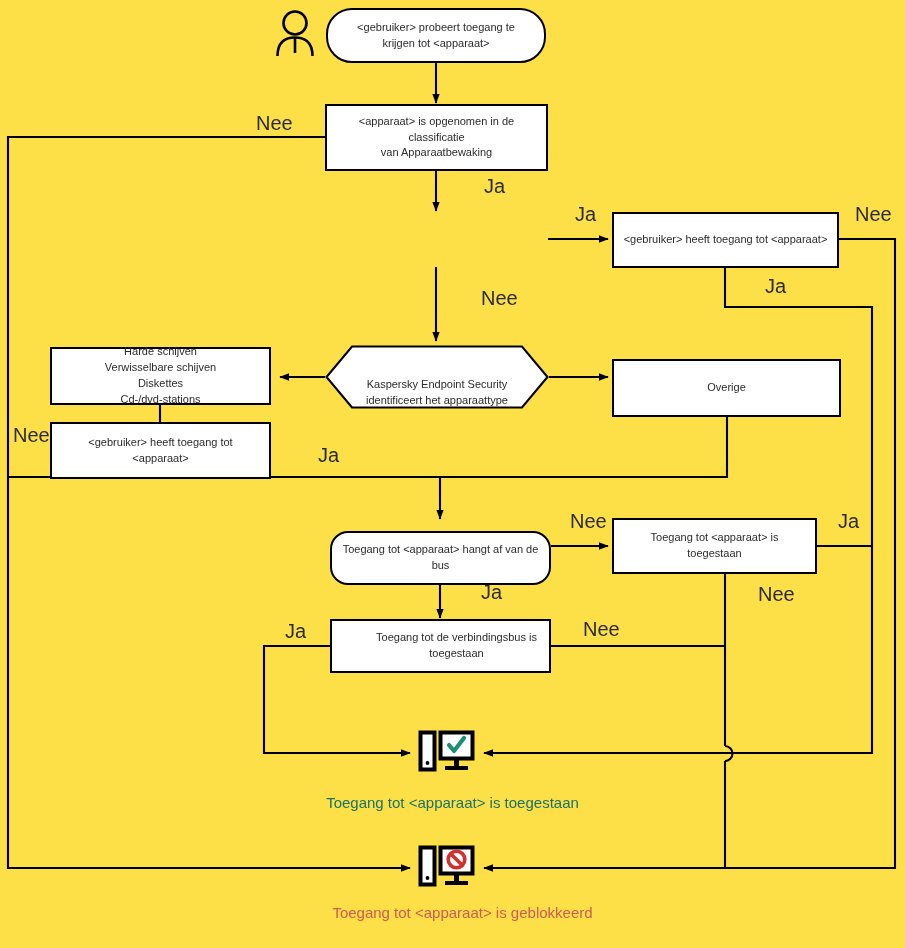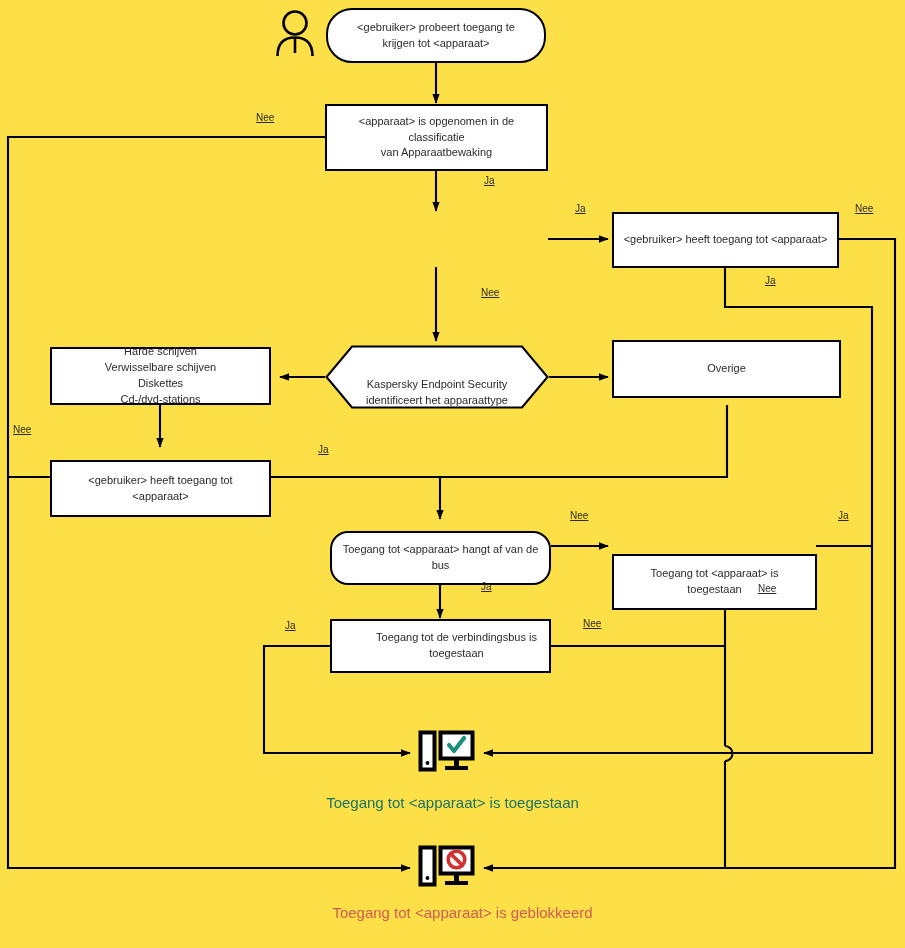--- a/index.html
+++ b/index.html
@@ -49,24 +49,23 @@
     position: absolute;
     left: 0; top: 16px;
     width: 100%; height: 100%;
     display: flex;
     align-items: center;
     justify-content: center;
     white-space: pre-line;
   }
   .edge-label {
     position: absolute;
-    font-size: 10px;
+    font-size: 20px;
     color: #2b2b2b;
     white-space: nowrap;
-    text-decoration: underline;
   }
   .caption {
     position: absolute;
     font-size: 15px;
     white-space: nowrap;
     text-align: center;
   }
   .caption.allow { color: #1a7268; }
   .caption.block { color: #cf5b55; }
   .icon-wrap { position: absolute; }
@@ -162,35 +161,35 @@
 identificeert het apparaattype</span>
   </div>
 
   <div class="node" style="left:50px; top:347px; width:221px; height:58px;">
     <span class="node-text">Harde schijven
 Verwisselbare schijven
 Diskettes
 Cd-/dvd-stations</span>
   </div>
 
-  <div class="node" style="left:612px; top:340px; width:229px; height:58px;">
+  <div class="node" style="left:612px; top:359px; width:229px; height:58px;">
     <span class="node-text">Overige</span>
   </div>
 
-  <div class="node" style="left:50px; top:460px; width:221px; height:57px;">
+  <div class="node" style="left:50px; top:422px; width:221px; height:57px;">
     <span class="node-text">&lt;gebruiker&gt; heeft toegang tot
 &lt;apparaat&gt;</span>
   </div>
 
   <div class="node" style="left:330px; top:531px; width:221px; height:54px;border-radius:18px;">
     <span class="node-text">Toegang tot &lt;apparaat&gt; hangt af van de
 bus</span>
   </div>
 
-  <div class="node" style="left:612px; top:518px; width:205px; height:56px;margin-top:36px;">
+  <div class="node" style="left:612px; top:518px; width:205px; height:56px;">
     <span class="node-text">Toegang tot &lt;apparaat&gt; is
 toegestaan</span>
   </div>
 
   <div class="node" style="left:330px; top:619px; width:221px; height:54px;padding-left:40px;">
     <span class="node-text">Toegang tot de verbindingsbus is
 toegestaan</span>
   </div>
 
   <div class="edge-label" style="left:256px; top:112px;">Nee</div>

